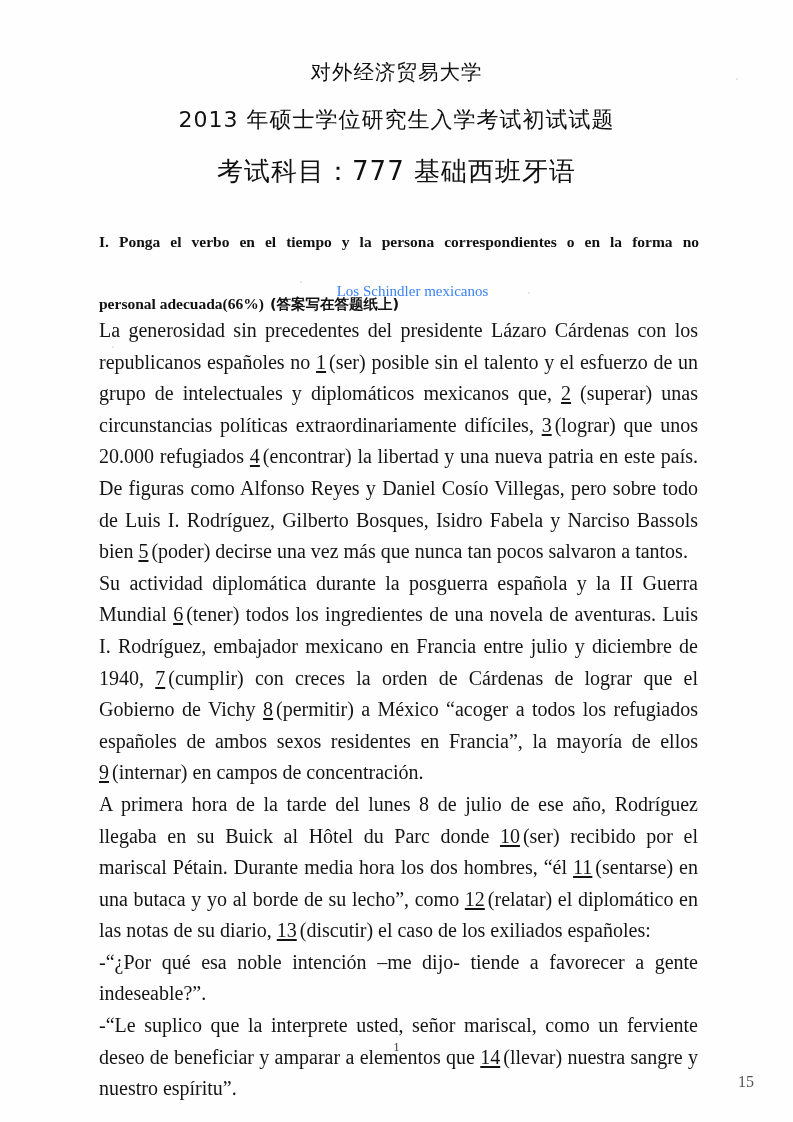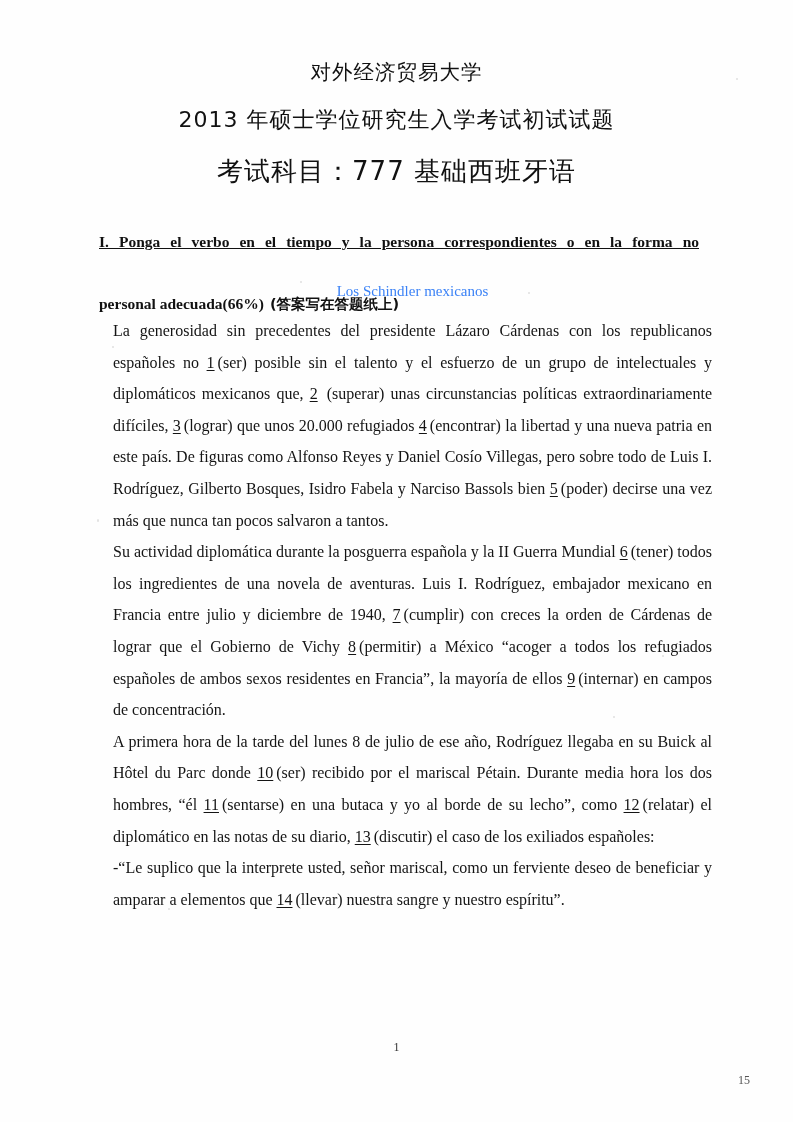--- a/index.html
+++ b/index.html
@@ -69,21 +69,20 @@
   }
   .section-heading .cn {
     font-family: "DejaVu Sans", "Liberation Sans", sans-serif;
     font-weight: bold;
     font-size: 14.5px;
     margin-left: 6px;
   }
   .heading-l1 {
     display: block;
     text-align: justify;
-    text-decoration: underline;
   }
   .heading-l1::after {
     content: "";
     display: inline-block;
     width: 100%;
     height: 0;
   }
 
   
   .subtitle {
@@ -96,24 +95,23 @@
     color: #3b82f6;
     padding-left: 16px;
   }
 
   
   .body-text {
     position: absolute;
     left: 99px;
     top: 315px;
     width: 599px;
-    font-size: 16px;
+    font-size: 20px;
     line-height: 31.6px;
     color: #141414;
-    margin-left: 14px;
   }
   .para {
     margin: 0;
     text-align: justify;
     text-justify: inter-word;
     text-indent: 0;
   }
   
 
   .blank {
@@ -134,21 +132,21 @@
     top: 1040px;
     width: 793px;
     text-align: center;
     font-size: 12px;
     color: #333;
   }
   .corner-num {
     position: absolute;
     left: 738px;
     top: 1073px;
-    font-size: 12px;
+    font-size: 16px;
     color: #555;
   }
 </style>
 </head>
 <body>
 
 <div class="page">
 
   <div class="speck" style="left:112px;top:346px;width:2px;height:2px;"></div>
   <div class="speck" style="left:97px;top:519px;width:2px;height:3px;"></div>
@@ -168,19 +166,20 @@
   <div class="section-heading">
     <span class="heading-l1">I. Ponga el verbo en el tiempo y la persona correspondientes o en la forma no</span><span>personal adecuada(66%)</span><span class="cn">(答案写在答题纸上)</span>
   </div>
 
   <div class="subtitle">Los Schindler mexicanos</div>
 
   <div class="body-text">
     <p class="para">La generosidad sin precedentes del presidente Lázaro Cárdenas con los republicanos españoles no <span class="blank">1</span>(ser) posible sin el talento y el esfuerzo de un grupo de intelectuales y diplomáticos mexicanos que, <span class="blank-wide">2</span>(superar) unas circunstancias políticas extraordinariamente difíciles, <span class="blank">3</span>(lograr) que unos 20.000 refugiados <span class="blank">4</span>(encontrar) la libertad y una nueva patria en este país. De figuras como Alfonso Reyes y Daniel Cosío Villegas, pero sobre todo de Luis I. Rodríguez, Gilberto Bosques, Isidro Fabela y Narciso Bassols bien <span class="blank">5</span>(poder) decirse una vez más que nunca tan pocos salvaron a tantos.</p>
     <p class="para">Su actividad diplomática durante la posguerra española y la II Guerra Mundial <span class="blank">6</span>(tener) todos los ingredientes de una novela de aventuras. Luis I. Rodríguez, embajador mexicano en Francia entre julio y diciembre de 1940, <span class="blank">7</span>(cumplir) con creces la orden de Cárdenas de lograr que el Gobierno de Vichy <span class="blank">8</span>(permitir) a México “acoger a todos los refugiados españoles de ambos sexos residentes en Francia”, la mayoría de ellos <span class="blank">9</span>(internar) en campos de concentración.</p>
     <p class="para">A primera hora de la tarde del lunes 8 de julio de ese año, Rodríguez llegaba en su Buick al Hôtel du Parc donde <span class="blank">10</span>(ser) recibido por el mariscal Pétain. Durante media hora los dos hombres, “él <span class="blank">11</span>(sentarse) en una butaca y yo al borde de su lecho”, como <span class="blank">12</span>(relatar) el diplomático en las notas de su diario, <span class="blank">13</span>(discutir) el caso de los exiliados españoles:</p>
+    <p class="para">-“¿Por qué esa noble intención –me dijo- tiende a favorecer a gente indeseable?”.</p>
     <p class="para">-“Le suplico que la interprete usted, señor mariscal, como un ferviente deseo de beneficiar y amparar a elementos que <span class="blank">14</span>(llevar) nuestra sangre y nuestro espíritu”.</p>
   </div>
 
   <div class="page-num">1</div>
   <div class="corner-num">15</div>
 
 </div>
 
 </body></html>

